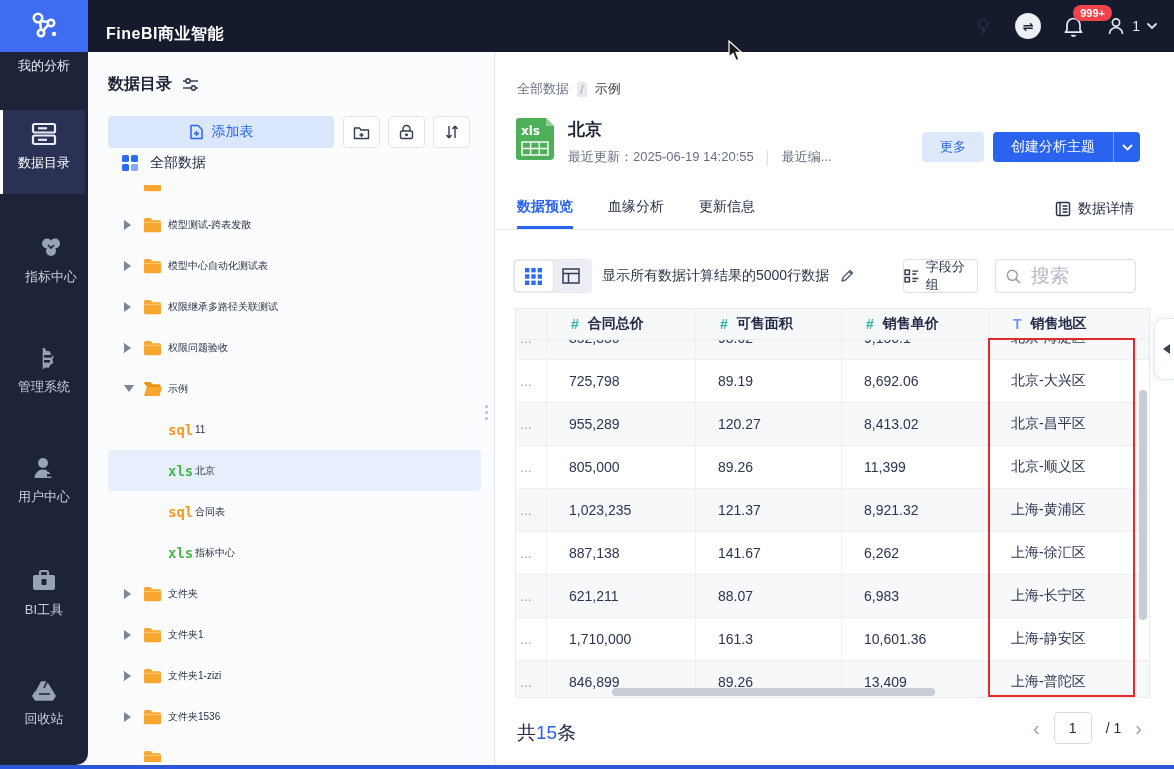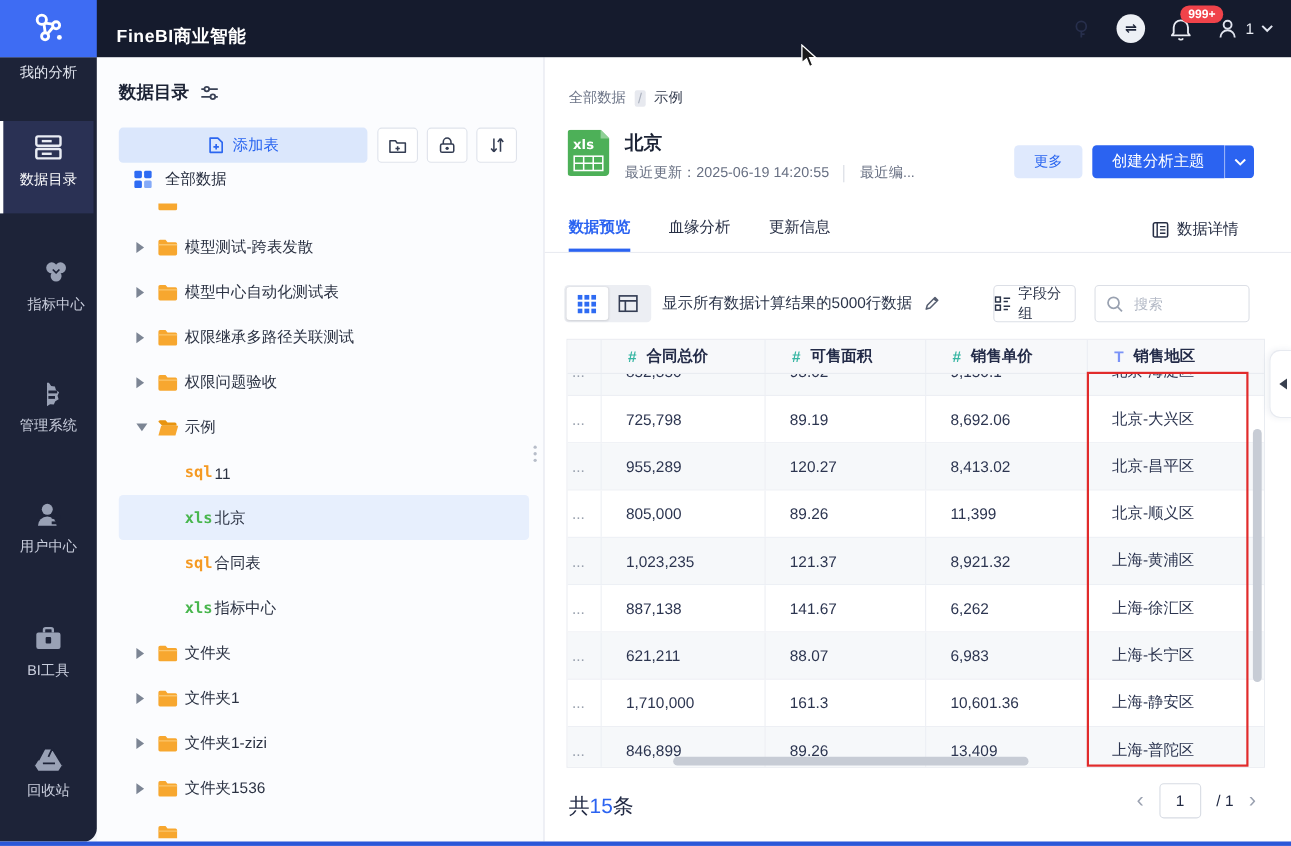--- a/index.html
+++ b/index.html
@@ -33,21 +33,21 @@
             box-sizing:border-box;display:flex;align-items:center;justify-content:center;cursor:pointer;}
   .all-data{position:absolute;left:34px;top:96px;height:30px;display:flex;align-items:center;gap:12px;font-size:14px;color:#252c3e;cursor:pointer;}
   .tree-scroll{position:absolute;left:0;top:133px;right:1px;bottom:3px;overflow:hidden;}
   .trow{height:41px;display:flex;align-items:center;position:relative;cursor:pointer;}
   .trow .sel-bg{position:absolute;left:20px;right:12px;top:0;bottom:0;background:#e7effd;border-radius:4px;}
   .trow .arr{width:0;height:0;border-style:solid;position:absolute;left:36px;}
   .arr.collapsed{border-width:5px 0 5px 7px;border-color:transparent transparent transparent #7c8594;}
   .arr.expanded{border-width:7px 5px 0 5px;border-color:#7c8594 transparent transparent transparent;}
   .trow .ico{position:absolute;left:55px;display:flex;align-items:center;}
   .trow.child .ico{left:80px;}
-  .trow .lbl{position:absolute;left:80px;font-size:14px;color:#2a3142;white-space:nowrap;}
+  .trow .lbl{position:absolute;left:80px;font-size:10px;color:#2a3142;white-space:nowrap;}
   .trow.child .lbl{left:107px;}
   .sqltxt{font-family:"DejaVu Sans Mono",monospace;font-weight:bold;font-size:14px;color:#f59a23;letter-spacing:0;}
   .xlstxt{font-family:"DejaVu Sans Mono",monospace;font-weight:bold;font-size:14px;color:#49b64e;}
   .drag-dots{position:absolute;right:6px;top:353px;width:4px;display:flex;flex-direction:column;gap:3px;align-items:center;}
   .drag-dots i{width:3px;height:3px;border-radius:50%;background:#b7bdc9;}
   
   .main{position:absolute;left:495px;top:52px;width:679px;height:713px;background:#ffffff;}
   .crumb{position:absolute;left:22px;top:28px;font-size:13px;display:flex;align-items:center;gap:8px;}
   .crumb .c1{color:#6b7386;cursor:pointer;}
   .crumb .div{color:#a9afbc;background:#e7e9ef;padding:0 3px;border-radius:2px;}
@@ -59,31 +59,31 @@
   .more-btn{position:absolute;left:427px;top:80px;width:62px;height:30px;background:#dfe9fd;border-radius:4px;color:#2b66f0;
             font-size:13px;display:flex;align-items:center;justify-content:center;cursor:pointer;}
   .create-btn{position:absolute;left:498px;top:80px;height:30px;display:flex;cursor:pointer;}
   .create-main{background:#2b63f1;color:#fff;font-size:14px;display:flex;align-items:center;padding:0 18px;border-radius:4px 0 0 4px;}
   .create-arrow{background:#2b63f1;width:26px;border-left:1px solid rgba(255,255,255,.4);border-radius:0 4px 4px 0;
                 display:flex;align-items:center;justify-content:center;}
   .tabs{position:absolute;left:22px;top:146px;display:flex;gap:35px;font-size:14px;}
   .tab{color:#272f45;padding-bottom:10px;cursor:pointer;}
   .tab.active{color:#2b63f1;font-weight:bold;border-bottom:3px solid #2b63f1;}
   .tabs-line{position:absolute;left:0;top:177px;width:679px;height:1px;background:#e9ebf1;}
-  .detail-link{position:absolute;right:48px;top:148px;display:flex;align-items:center;gap:7px;font-size:14px;color:#272f45;cursor:pointer;}
+  .detail-link{position:absolute;right:40px;top:148px;display:flex;align-items:center;gap:7px;font-size:14px;color:#272f45;cursor:pointer;}
   
   .vtoggle{position:absolute;left:18px;top:207px;width:79px;height:34px;background:#eceef3;border-radius:4px;display:flex;padding:2px;box-sizing:border-box;}
   .vbtn{flex:1;display:flex;align-items:center;justify-content:center;border-radius:3px;cursor:pointer;}
   .vbtn.active{background:#ffffff;box-shadow:0 0 2px rgba(0,0,0,.12);}
   .rows-info{position:absolute;left:107px;top:207px;height:34px;display:flex;align-items:center;font-size:14px;color:#2b3449;gap:10px;}
   .group-btn{position:absolute;left:408px;top:207px;width:75px;height:34px;background:#fff;border:1px solid #dcdfe6;border-radius:4px;
              box-sizing:border-box;display:flex;align-items:center;justify-content:center;gap:7px;font-size:13px;color:#2b3449;cursor:pointer;}
   .search-box{position:absolute;left:500px;top:207px;width:141px;height:34px;background:#fff;border:1px solid #dcdfe6;border-radius:4px;
               box-sizing:border-box;display:flex;align-items:center;gap:8px;padding:0 10px;}
-  .search-box input{border:none;outline:none;width:90px;font-size:13px;color:#2b3449;font-family:inherit;background:transparent;}
+  .search-box input{border:none;outline:none;width:90px;font-size:19px;color:#2b3449;font-family:inherit;background:transparent;}
   .search-box input::placeholder{color:#b3b9c6;}
   
   .tbl{position:absolute;left:20px;top:256px;width:635px;border:1px solid #e9ecf1;box-sizing:border-box;}
   .thead{display:flex;height:30px;background:#f7f8fa;border-bottom:1px solid #e9ecf1;}
   .th{display:flex;align-items:center;gap:9px;padding-left:24px;box-sizing:border-box;font-size:14px;font-weight:bold;color:#232b48;border-right:1px solid #eceef3;}
   .th:last-child{border-right:none;}
   .typ-num{color:#35b5a2;font-weight:bold;font-size:14px;}
   .typ-txt{color:#7b93f7;font-weight:bold;font-size:14px;}
   .tbody{height:357px;overflow:hidden;}
   .trrow{display:flex;height:43px;box-sizing:border-box;border-bottom:1px solid #edeff4;background:#fff;}

